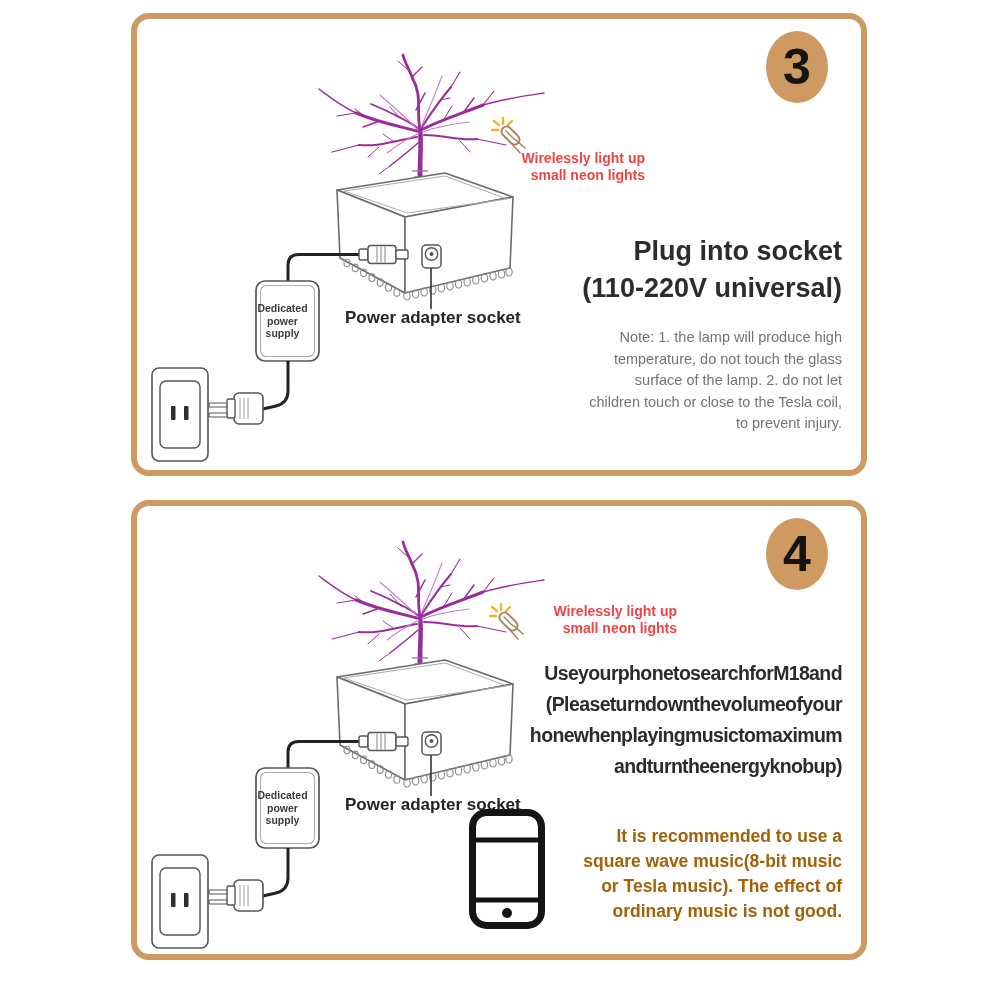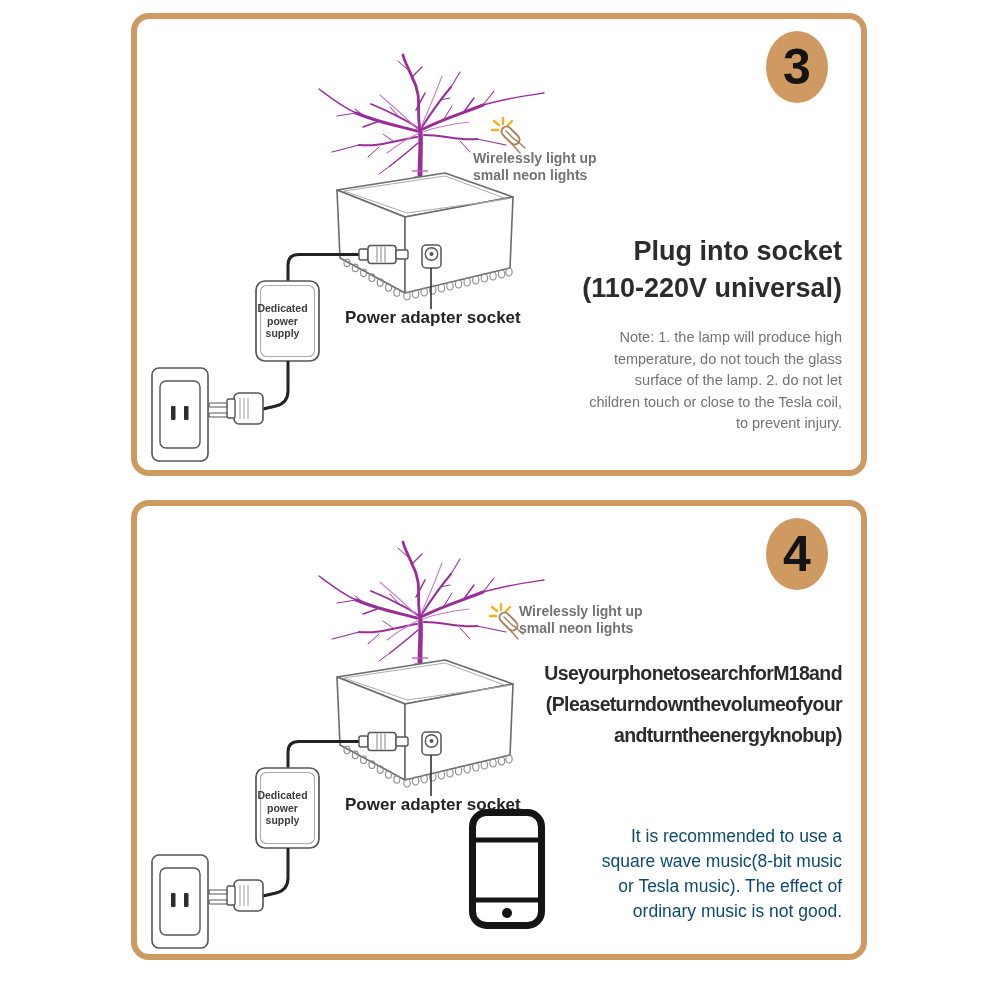--- a/index.html
+++ b/index.html
@@ -7,35 +7,35 @@
          font-family:"Liberation Sans",sans-serif;color:#2b2b2b;overflow:hidden;}
   .panel{position:absolute;left:131px;width:736px;background:#fff;
          border:6px solid #CE9A62;border-radius:18px;box-sizing:border-box;}
   #panel-3{top:13px;height:463px;}
   #panel-4{top:500px;height:460px;}
   .illu{position:absolute;left:4px;top:6px;width:420px;height:444px;}
   .step-circle{position:absolute;left:629px;top:12px;width:62px;height:72px;
       background:#CE9A62;border-radius:50%;display:flex;align-items:center;justify-content:center;
       font-size:50px;font-weight:bold;color:#141414;}
   .neon-icon{position:absolute;width:38px;height:40px;}
-  .neon-text{position:absolute;text-align:left;font-size:14px;line-height:17px;
-      font-weight:bold;color:#737373;}
+  .neon-text{position:absolute;text-align:right;font-size:14px;line-height:17px;
+      font-weight:bold;color:#ef4444;}
   .heading{position:absolute;right:19px;top:214px;text-align:right;
       font-size:27px;line-height:37px;font-weight:600;color:#2c2c2c;white-space:nowrap;}
   .note{position:absolute;right:19px;top:308px;width:310px;text-align:right;
       font-size:14.5px;line-height:21.5px;color:#737373;}
   .adapter-label{position:absolute;left:119px;top:283px;width:53px;text-align:center;
       font-size:10.5px;line-height:12.5px;font-weight:bold;color:#3c3c3c;}
   .socket-label{position:absolute;left:208px;top:289px;font-size:17px;
       font-weight:bold;color:#242424;white-space:nowrap;}
   .body-text{position:absolute;right:19px;top:152px;width:336px;text-align:right;
       font-size:19.5px;line-height:31px;font-weight:bold;color:#2b2b2b;
       letter-spacing:-0.6px;word-spacing:-5px;white-space:nowrap;}
   .recommend{position:absolute;right:19px;top:318px;width:320px;text-align:right;
-      font-size:17.5px;line-height:25px;color:#0c4a6e;white-space:nowrap;}
+      font-size:17.5px;line-height:25px;color:#a16207;white-space:nowrap;font-weight:bold;}
   .phone-icon{position:absolute;left:331px;top:302px;width:78px;height:122px;}
 </style>
 </head>
 <body>
 
 <svg width="0" height="0" style="position:absolute" aria-hidden="true">
   <defs>
     <symbol id="illu" viewBox="0 0 420 444">
 
       <line x1="280" y1="120" x2="281" y2="162" stroke="#AFAFAF" stroke-width="2.2"></line>
@@ -222,20 +222,21 @@
       <use href="#neon" xlink:href="#neon"></use>
     </svg>
     <div class="neon-text" style="left:382px;top:97px;width:158px">
       <div>Wirelessly light up</div>
       <div>small neon lights</div>
     </div>
 
     <div class="body-text">
       <div>Use your phone to search for M18 and</div>
       <div>(Please turn down the volume of your</div>
+      <div>hone when playing music to maximum</div>
       <div>and turn the energy knob up)</div>
     </div>
 
     <svg class="phone-icon">
       <use href="#phone" xlink:href="#phone"></use>
     </svg>
 
     <div class="recommend">
       <div>It is recommended to use a</div>
       <div>square wave music(8-bit music</div>

